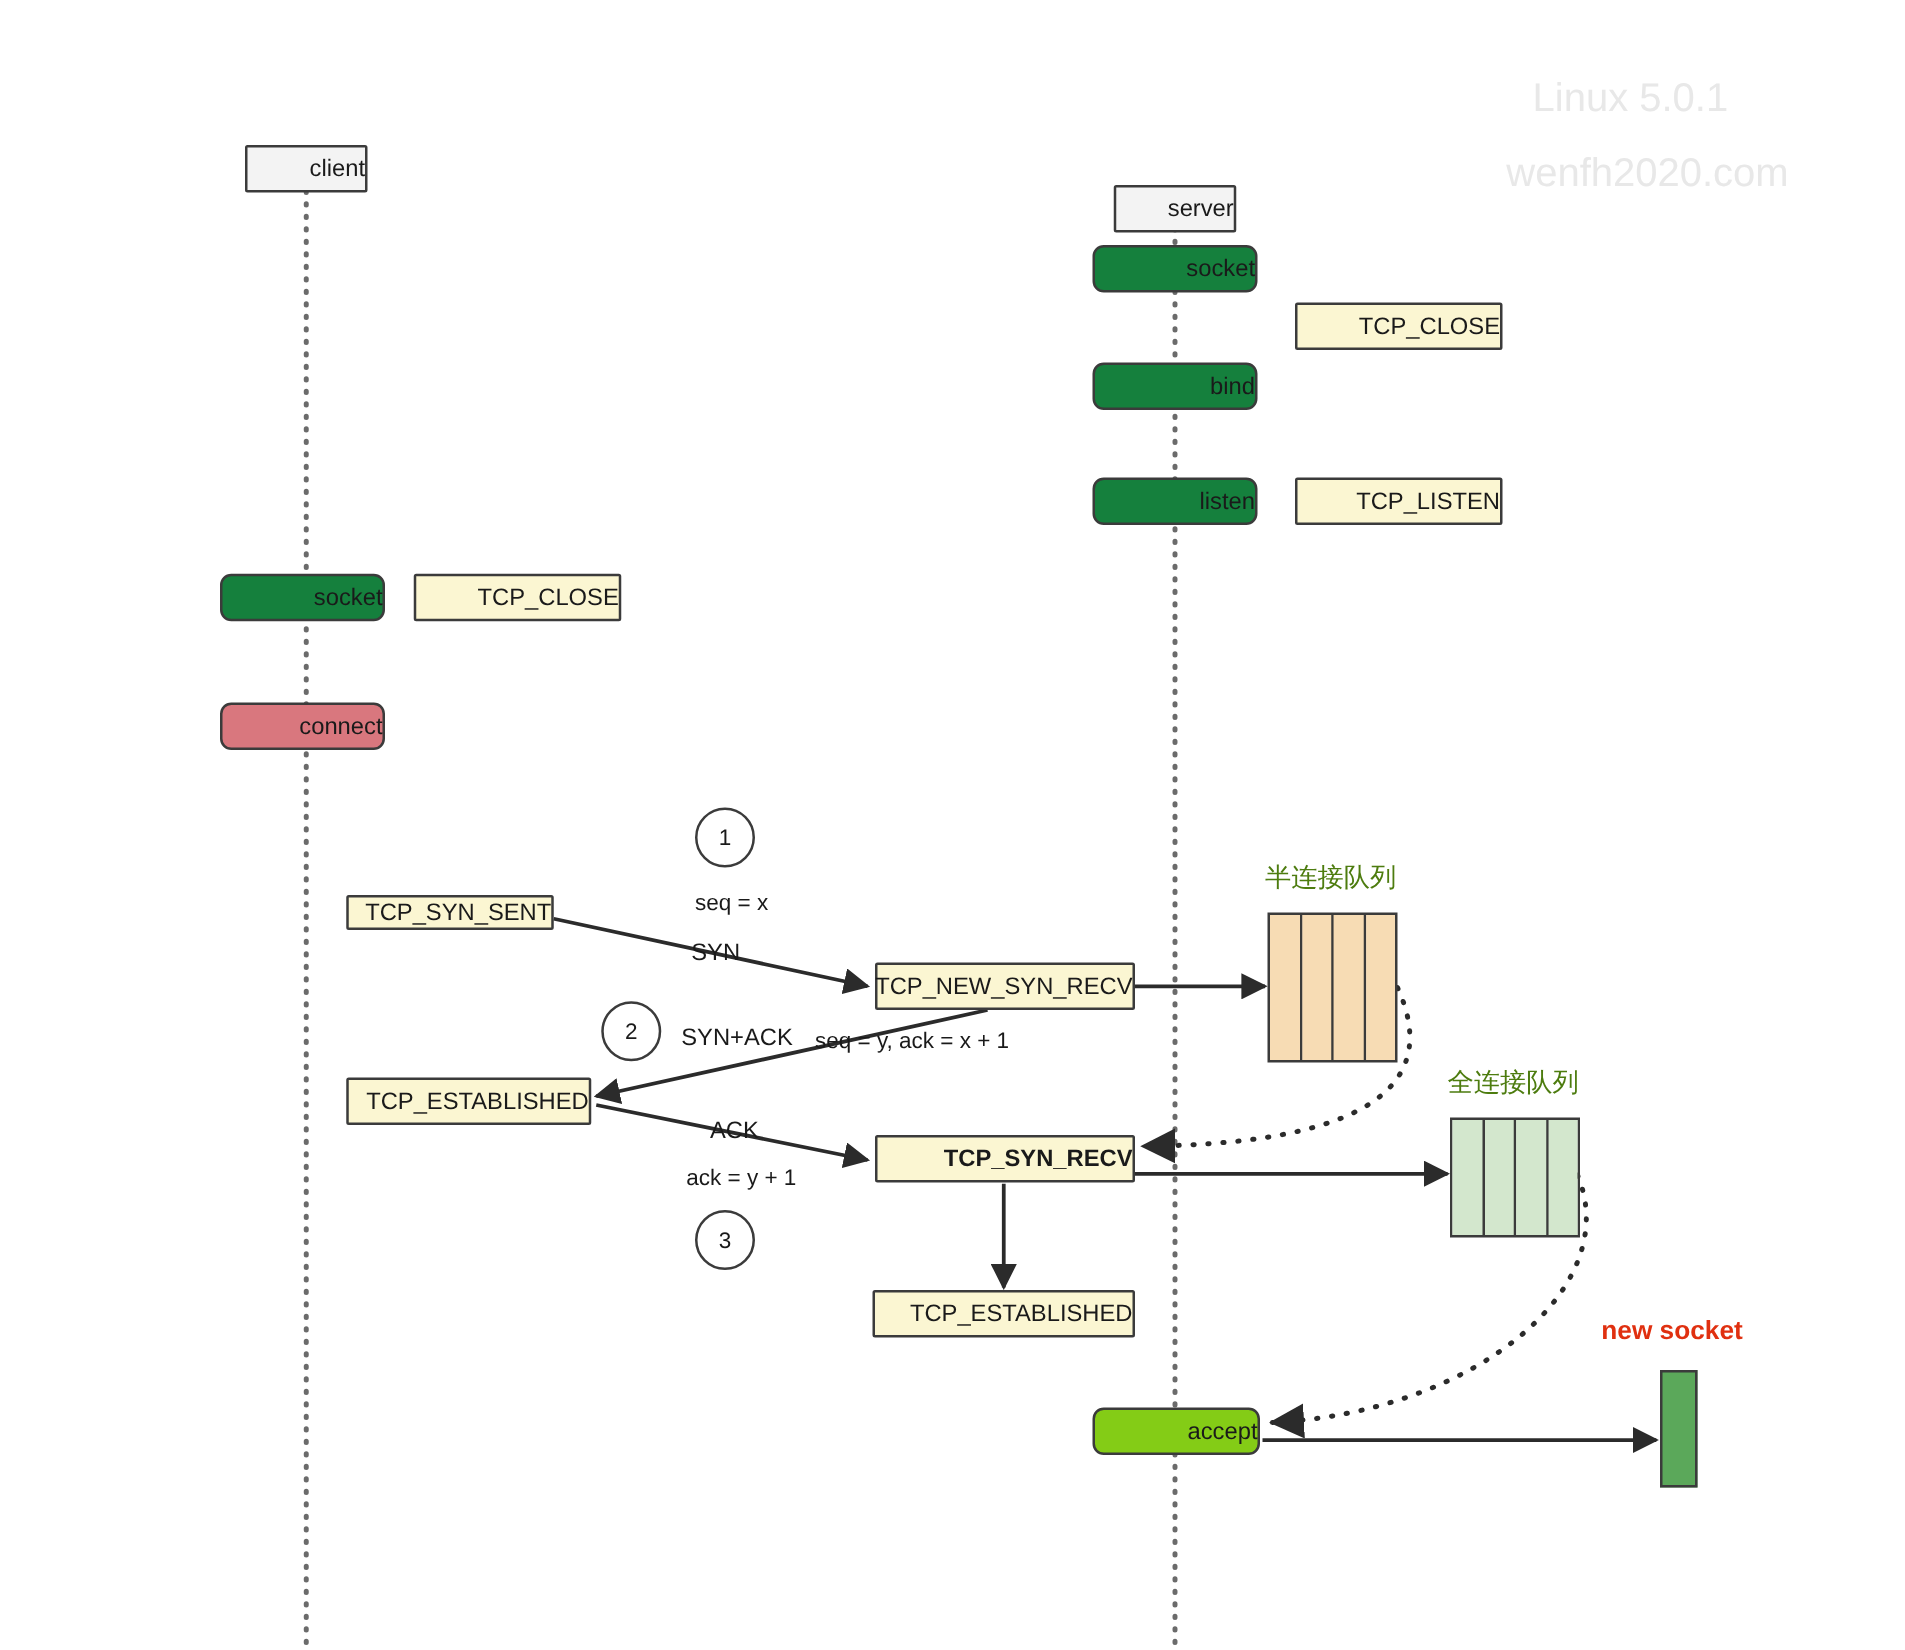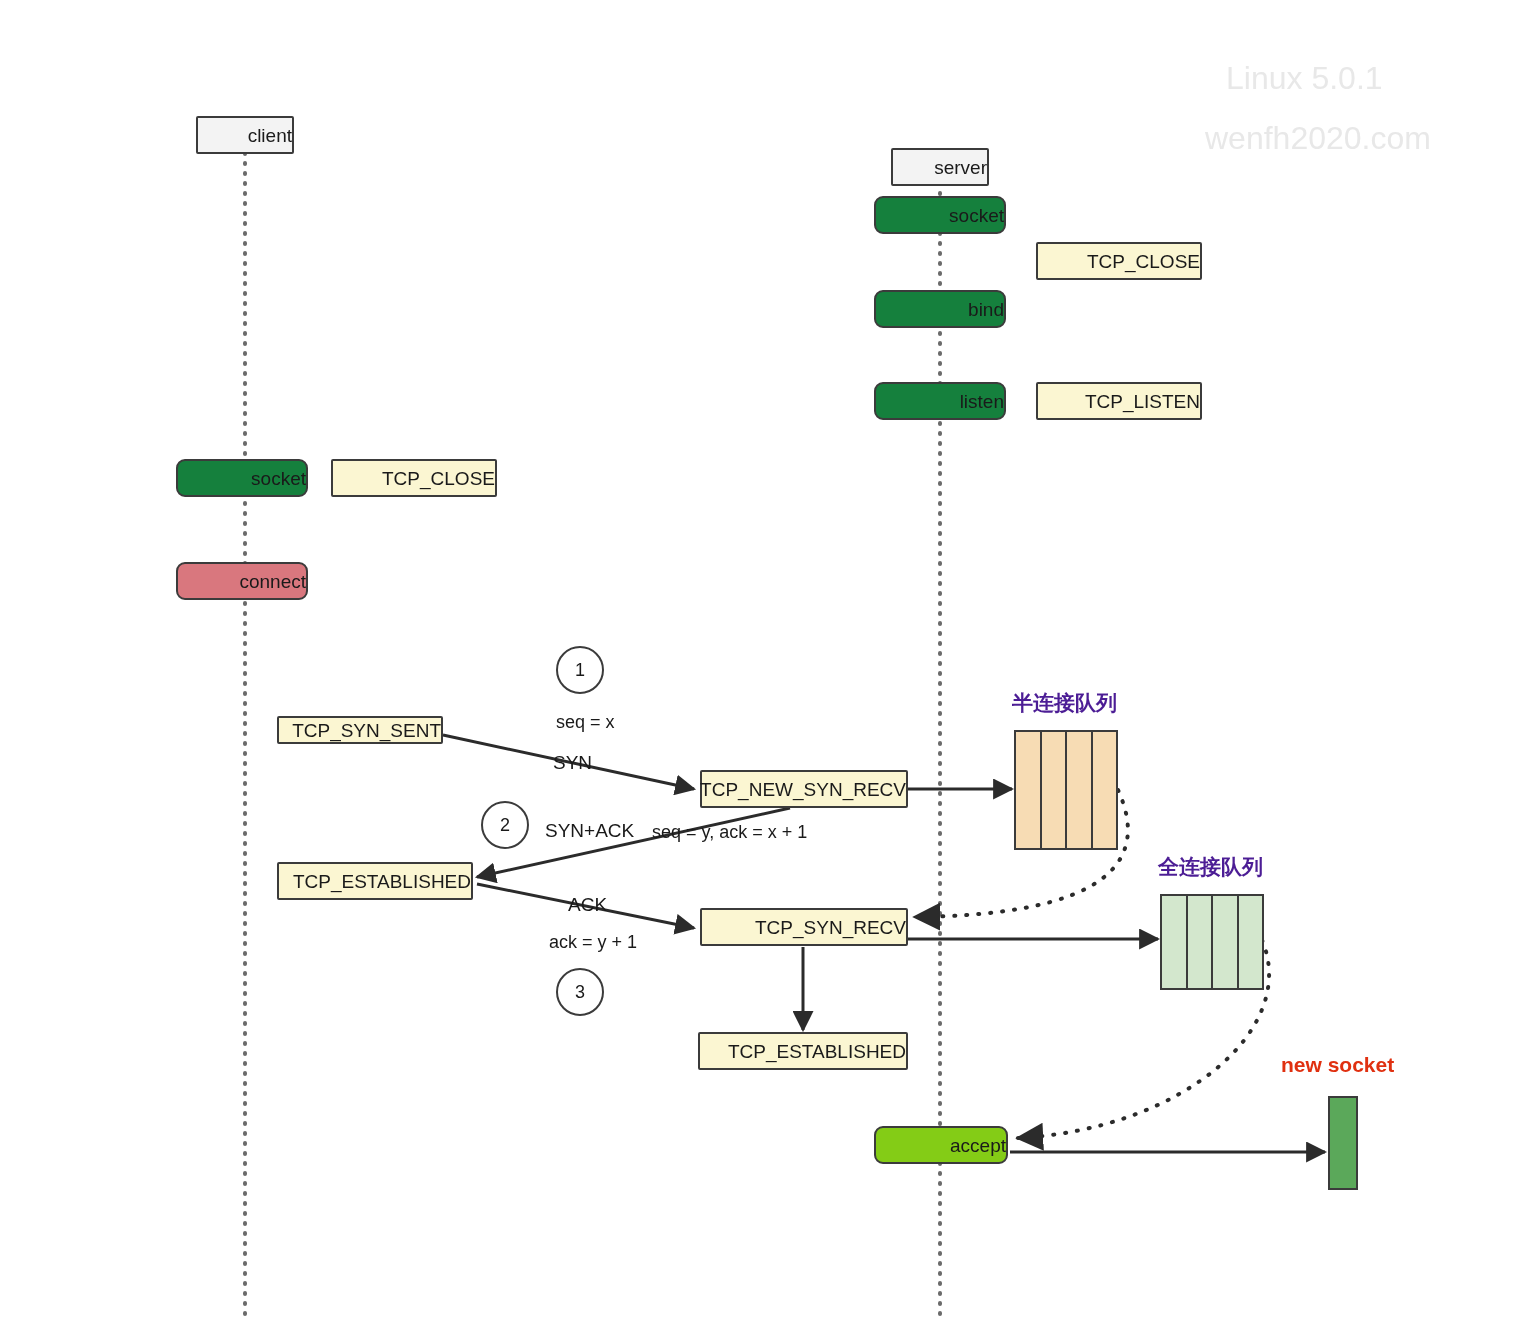--- a/index.html
+++ b/index.html
@@ -85,22 +85,22 @@
     position: absolute;
     color: #1a1a1a;
     font-size: 18px;
     line-height: 1;
     white-space: nowrap;
   }
   .label.msg {
     font-size: 19px;
   }
   .label.cn {
-    color: #4c1d95;
-    font-weight: bold;
+    color: #4d7c0f;
+    font-weight: normal;
     font-size: 21px;
   }
   .label.en-red {
     color: #e03010;
     font-weight: bold;
     font-size: 21px;
   }
   .circle-num {
     position: absolute;
     box-sizing: border-box;
@@ -213,21 +213,21 @@
   </div>
 
   <div class="node state" style="left:1036px; top:382px; width:166px; height:38px;">
     <span>TCP_LISTEN</span>
   </div>
 
   <div class="node state" style="left:700px; top:770px; width:208px; height:38px;padding-left:10px;">
     <span>TCP_NEW_SYN_RECV</span>
   </div>
 
-  <div class="node state" style="left:700px; top:908px; width:208px; height:38px;">
+  <div class="node state" style="left:700px; top:908px; width:208px; height:38px;font-weight:bold;">
     <span>TCP_SYN_RECV</span>
   </div>
 
   <div class="node state" style="left:698px; top:1032px; width:210px; height:38px;">
     <span>TCP_ESTABLISHED</span>
   </div>
 
   <div class="node call-accept" style="left:874px; top:1126px; width:134px; height:38px;">
     <span>accept</span>
   </div>

